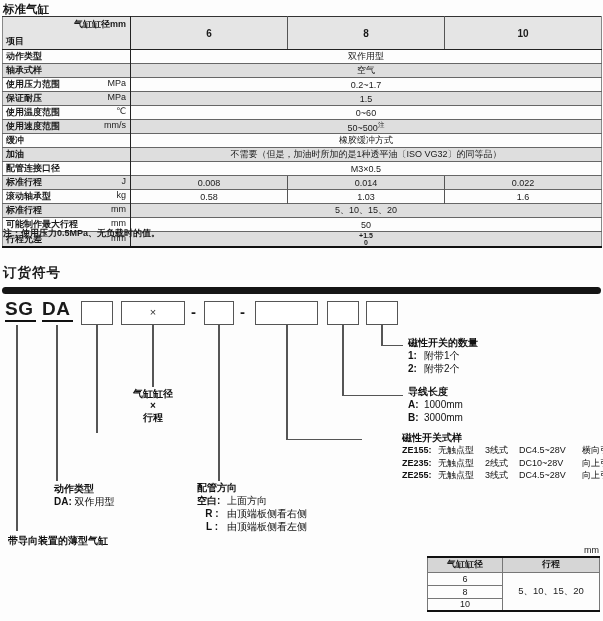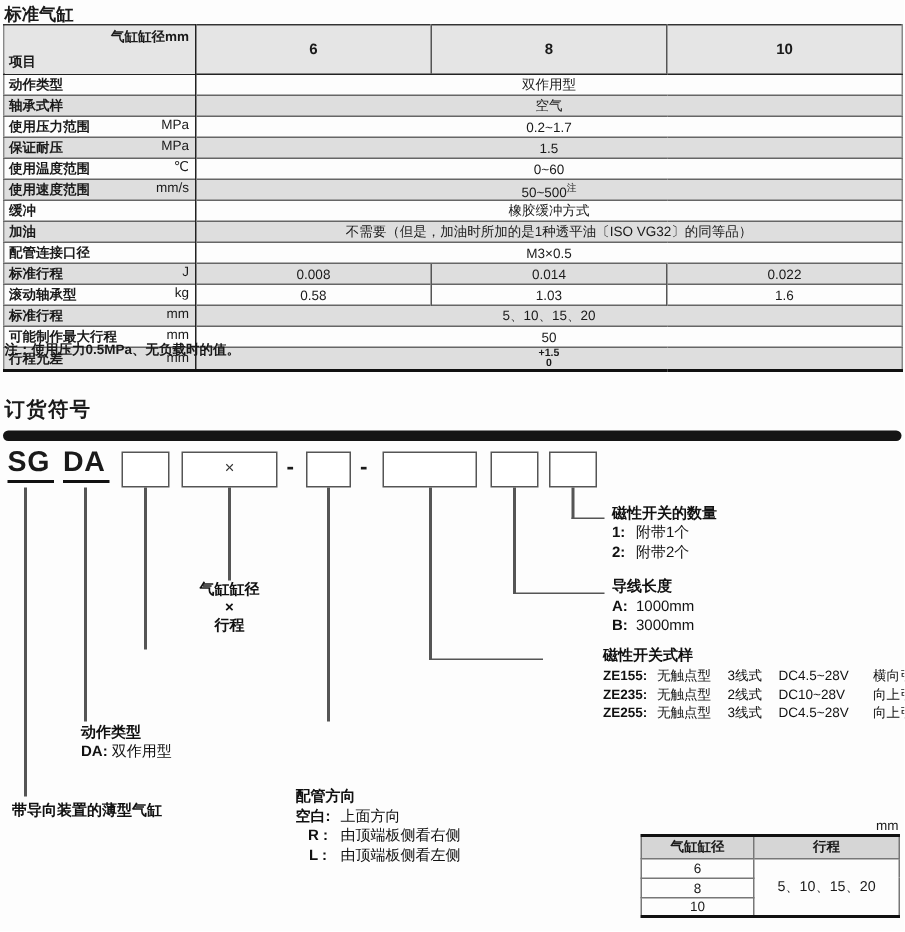--- a/index.html
+++ b/index.html
@@ -193,21 +193,21 @@
     <div><span class="code-b cw16">B:</span><span>3000mm</span></div>
   </div>
 
   <div class="lbl-block" style="left:366px; top:431px;margin-left:36px;">
     <div class="lbl-title">磁性开关式样</div>
     <div class="ze-row"><span class="z1">ZE155:</span><span class="z2">无触点型</span><span class="z3">3线式</span><span class="z4">DC4.5~28V</span><span>横向引出导线</span></div>
     <div class="ze-row"><span class="z1">ZE235:</span><span class="z2">无触点型</span><span class="z3">2线式</span><span class="z4">DC10~28V</span><span>向上引出导线</span></div>
     <div class="ze-row"><span class="z1">ZE255:</span><span class="z2">无触点型</span><span class="z3">3线式</span><span class="z4">DC4.5~28V</span><span>向上引出导线</span></div>
   </div>
 
-  <div class="lbl-block" style="left:197px; top:481px;margin-top:44px;">
+  <div class="lbl-block" style="left:197px; top:481px;">
     <div class="lbl-title">配管方向</div>
     <div><span class="code-b cw30">空白:</span><span>上面方向</span></div>
     <div><span class="code-b cw30 ctr">R :</span><span>由顶端板侧看右侧</span></div>
     <div><span class="code-b cw30 ctr">L :</span><span>由顶端板侧看左侧</span></div>
   </div>
 
   <div class="lbl-block ctr" style="left:121px; top:388px; width:64px; line-height:12px;">
     <div class="lbl-title">气缸缸径</div>
     <div class="lbl-title">×</div>
     <div class="lbl-title">行程</div>

